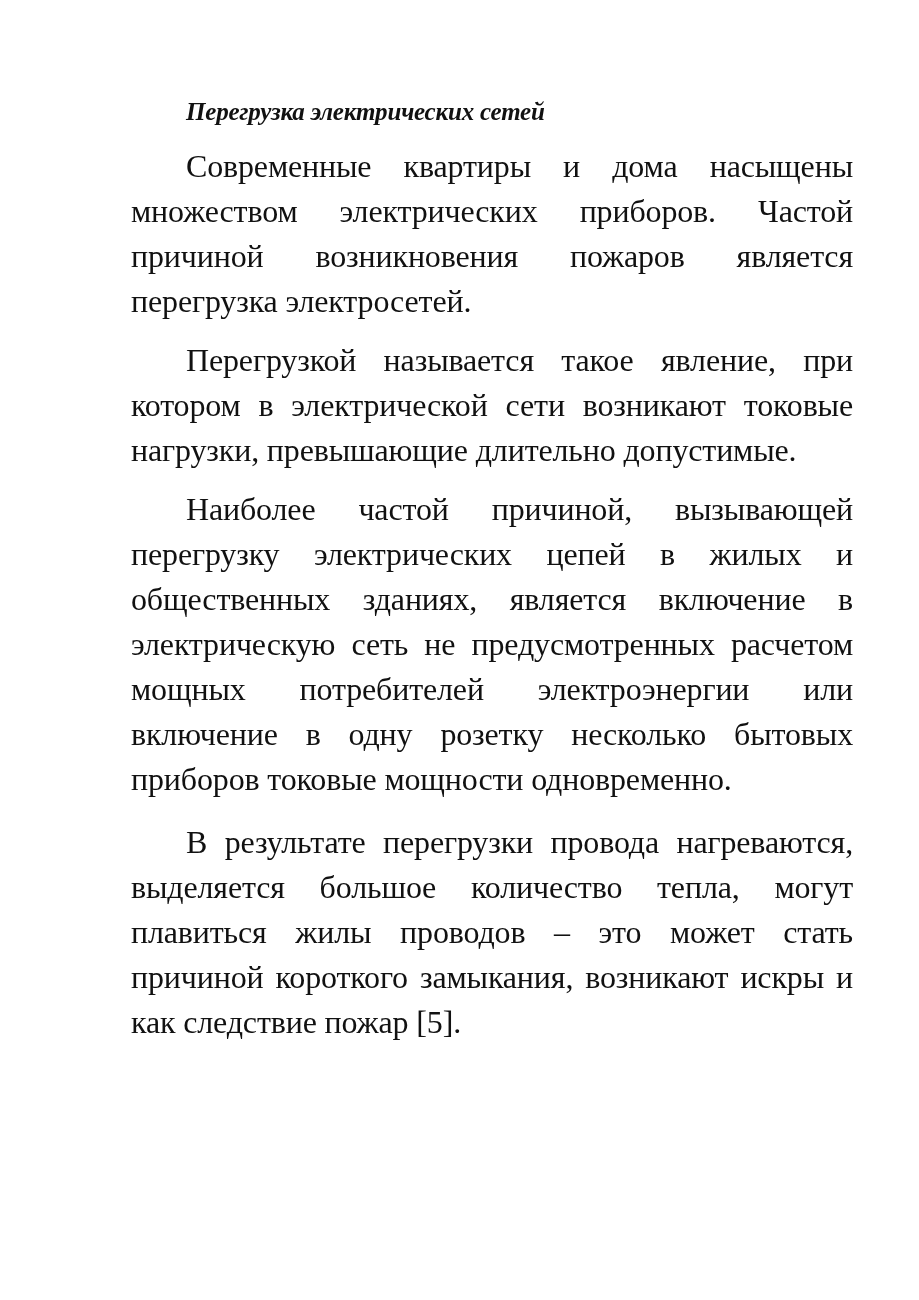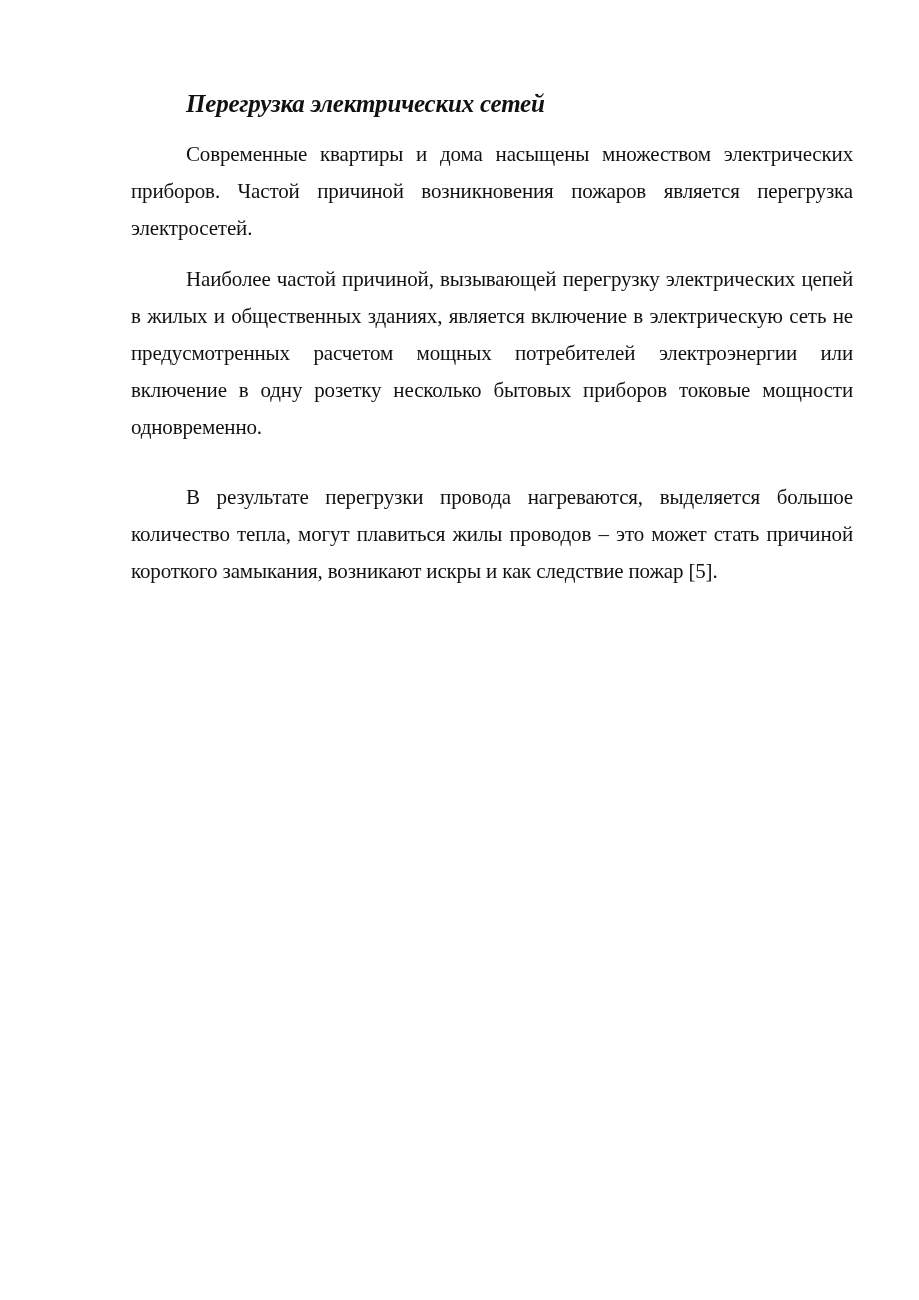--- a/index.html
+++ b/index.html
@@ -18,38 +18,39 @@
     .page {
       position: absolute;
       left: 131px;
       top: 84px;
       width: 722px;
     }
     .heading {
       font-size: 25px;
       font-weight: bold;
       font-style: italic;
-      margin: 0 0 12px 0;
+      margin: 8px 0 12px 0;
       padding-left: 55px;
       line-height: 40px;
       letter-spacing: -0.2px;
     }
     .para {
-      font-size: 21px;
-      line-height: 37px;
+      font-size: 32px;
+      line-height: 45px;
       text-align: justify;
       text-indent: 55px;
       margin: 0 0 14px 0;
       letter-spacing: -0.15px;
     }
     .para.p4 {
-      margin-top: 33px;
+      margin-top: 18px;
     }
   </style>
 </head>
 <body>
 
 <div class="page">
   <h2 class="heading">Перегрузка электрических сетей</h2>
   <p class="para p1">Современные квартиры и дома насыщены множеством электрических приборов. Частой причиной возникновения пожаров является перегрузка электросетей.</p>
+  <p class="para p2">Перегрузкой называется такое явление, при котором в электрической сети возникают токовые нагрузки, превышающие длительно допустимые.</p>
   <p class="para p3">Наиболее частой причиной, вызывающей перегрузку электрических цепей в жилых и общественных зданиях, является включение в электрическую сеть не предусмотренных расчетом мощных потребителей электроэнергии или включение в одну розетку несколько бытовых приборов токовые мощности одновременно.</p>
   <p class="para p4">В результате перегрузки провода нагреваются, выделяется большое количество тепла, могут плавиться жилы проводов – это может стать причиной короткого замыкания, возникают искры и как следствие пожар [5].</p>
 </div>
 
 </body></html>

